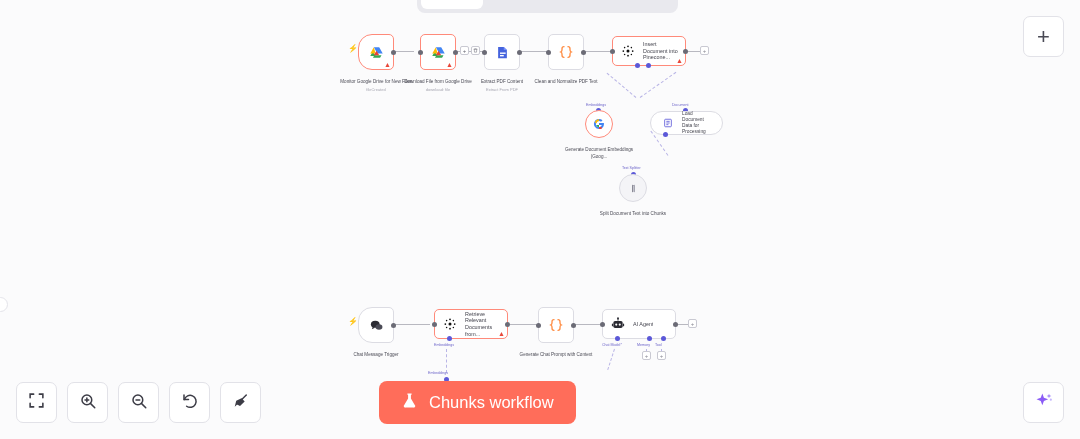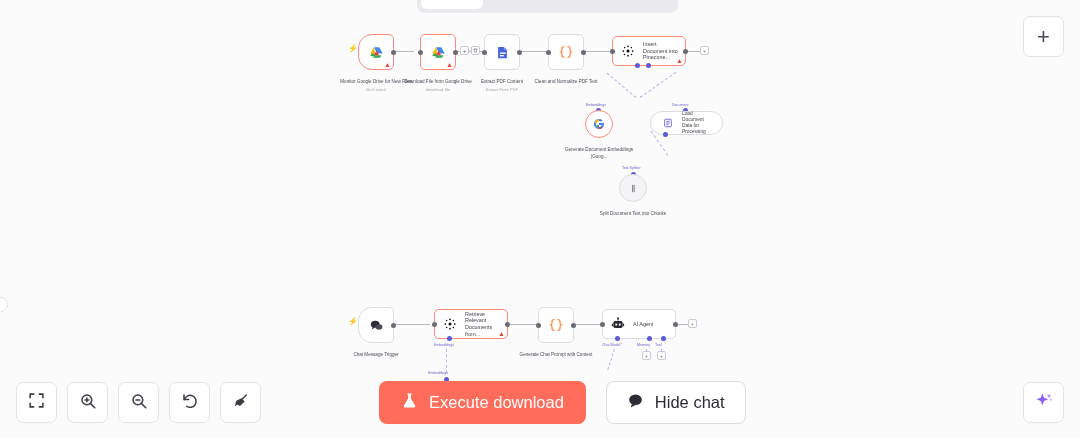--- a/index.html
+++ b/index.html
@@ -442,30 +442,21 @@
     </div>
   </div>
 
   <div class="actions">
     <button class="btn-exec">
       <span>
         <svg width="17" height="19" viewBox="0 0 24 24" fill="#fff">
             <path d="M9 2h6v2h-1v5.2l5.4 9.3A2 2 0 0117.7 22H6.3a2 2 0 01-1.7-3.5L10 9.2V4H9z"></path>
           </svg>
       </span>
-      <span>Execute download</span>
-    </button>
-    <button class="btn-chat">
-      <span>
-        <svg width="17" height="17" viewBox="0 0 24 24" fill="#2b2b33">
-            <ellipse cx="12" cy="11" rx="9" ry="7.4"></ellipse>
-            <path d="M7 17l-2 5 7-3.6z"></path>
-          </svg>
-      </span>
-      <span>Hide chat</span>
+      <span>Chunks workflow</span>
     </button>
   </div>
 
   <div class="corner tr">
     <span style="font-size:22px;color:#4a4a55;line-height:1;font-weight:300">+</span>
   </div>
   <div class="corner br">
     <span>
       <svg width="20" height="20" viewBox="0 0 24 24" fill="#8B5CF6">
           <path d="M10 3l1.9 5.1L17 10l-5.1 1.9L10 17l-1.9-5.1L3 10l5.1-1.9z"></path>

